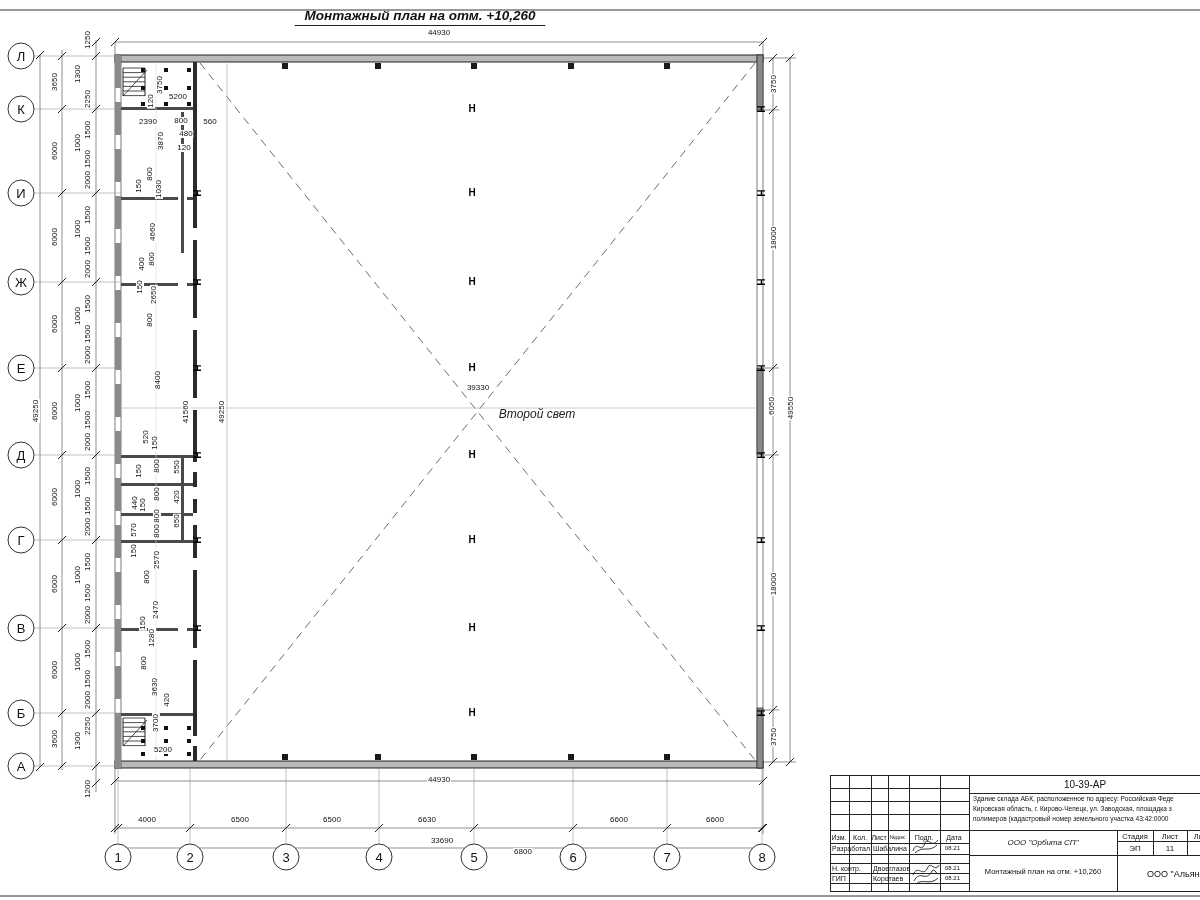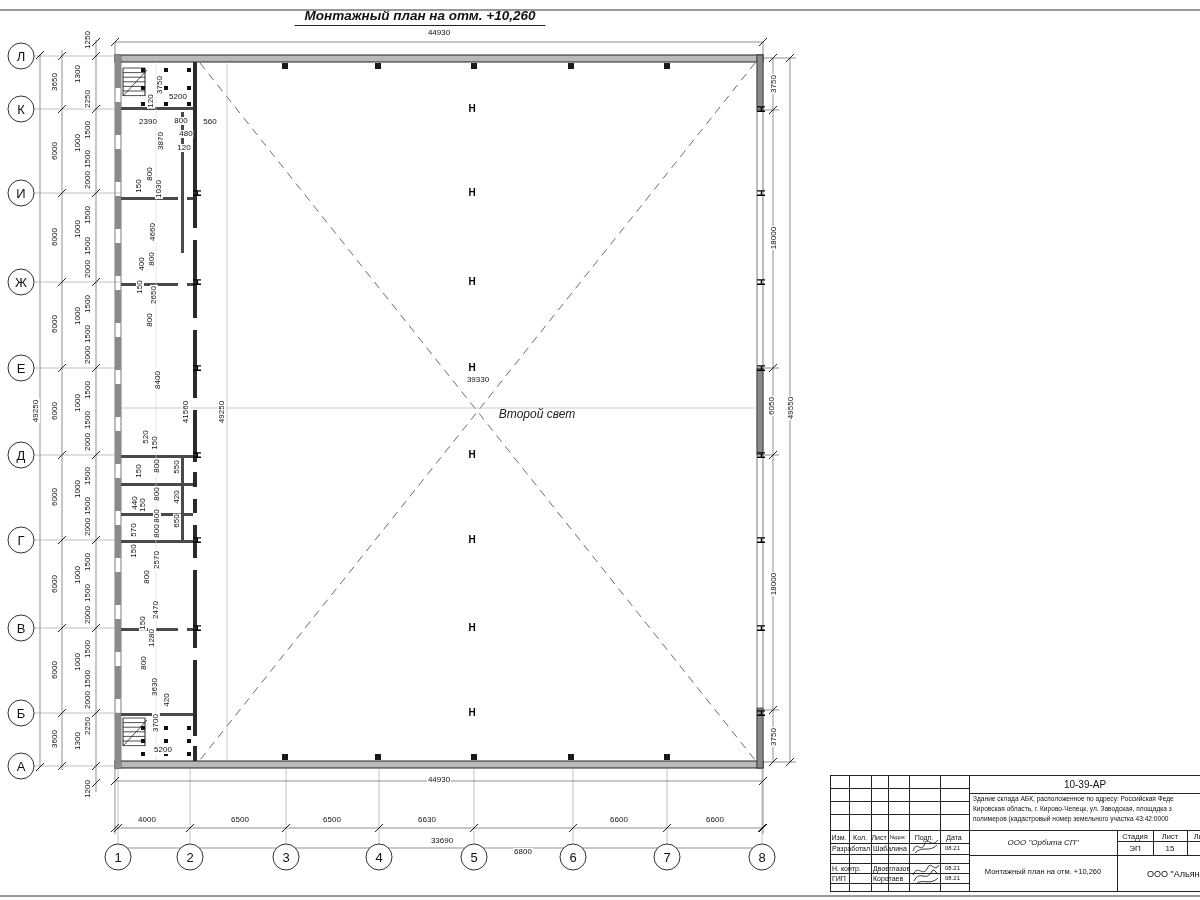--- a/index.html
+++ b/index.html
@@ -289,21 +289,21 @@
       <div class="sq" style="left: 571px; top: 757px;"></div>
       <div class="sq" style="left: 667px; top: 66px;"></div>
       <div class="sq" style="left: 667px; top: 757px;"></div>
       <div class="dim" style="left: 439px; top: 33px;">44930</div>
       <div class="dim" style="left: 178px; top: 97px;">5200</div>
       <div class="dim" style="left: 148px; top: 122px;">2390</div>
       <div class="dim" style="left: 181px; top: 121px;">800</div>
       <div class="dim" style="left: 210px; top: 122px;">560</div>
       <div class="dim" style="left: 186px; top: 134px;">480</div>
       <div class="dim" style="left: 184px; top: 148px;">120</div>
-      <div class="dim" style="left: 478px; top: 380px;">39330</div>
+      <div class="dim" style="left: 478px; top: 388px;">39330</div>
       <div class="dim" style="left: 163px; top: 750px;">5200</div>
       <div class="dim" style="left: 439px; top: 780px;">44930</div>
       <div class="dim" style="left: 147px; top: 820px;">4000</div>
       <div class="dim" style="left: 240px; top: 820px;">6500</div>
       <div class="dim" style="left: 332px; top: 820px;">6500</div>
       <div class="dim" style="left: 427px; top: 820px;">6630</div>
       <div class="dim" style="left: 523px; top: 852px;">6800</div>
       <div class="dim" style="left: 619px; top: 820px;">6600</div>
       <div class="dim" style="left: 715px; top: 820px;">6600</div>
       <div class="dim" style="left: 442px; top: 841px;">33690</div>
@@ -444,21 +444,21 @@
   <div class="tbt" style="left:115px;top:90px;font-size:6px">08.21</div>
   <div class="tbt" style="left:2px;top:100px">ГИП</div>
   <div class="tbt" style="left:43px;top:100px">Коротаев</div>
   <div class="tbt" style="left:115px;top:100px;font-size:6px">08.21</div>
 
   <div class="tbt c it" style="left:213px;top:64px;font-size:8px">ООО "Орбита СП"</div>
   <div class="tbt c" style="left:305px;top:58px;font-size:7.5px">Стадия</div>
   <div class="tbt c" style="left:340px;top:58px;font-size:7.5px">Лист</div>
   <div class="tbt c" style="left:376px;top:58px;font-size:7.5px">Листов</div>
   <div class="tbt c" style="left:305px;top:70px;font-size:8px">ЭП</div>
-  <div class="tbt c" style="left:340px;top:70px;font-size:8px">15</div>
+  <div class="tbt c" style="left:340px;top:70px;font-size:8px">11</div>
 
   <div class="tbt c" style="left:213px;top:93px;font-size:7.5px">Монтажный план на отм. +10,260</div>
   <div class="tbt" style="left:317px;top:95px;font-size:9px">ООО "Альянс</div>
 
   <svg width="30" height="52" style="left:81px;top:62px">
     <path d="M2,14 C6,2 10,18 14,6 C17,-1 20,12 27,3 M4,16 C12,8 18,16 26,8" fill="none" stroke="#222" stroke-width="0.9"></path>
     <path d="M2,38 C7,26 12,42 17,30 C20,24 24,36 28,28 M3,44 C9,32 15,46 21,34 C24,30 26,40 28,36 M5,47 C11,41 19,49 27,41" fill="none" stroke="#222" stroke-width="0.9"></path>
   </svg>
 </div>
 

